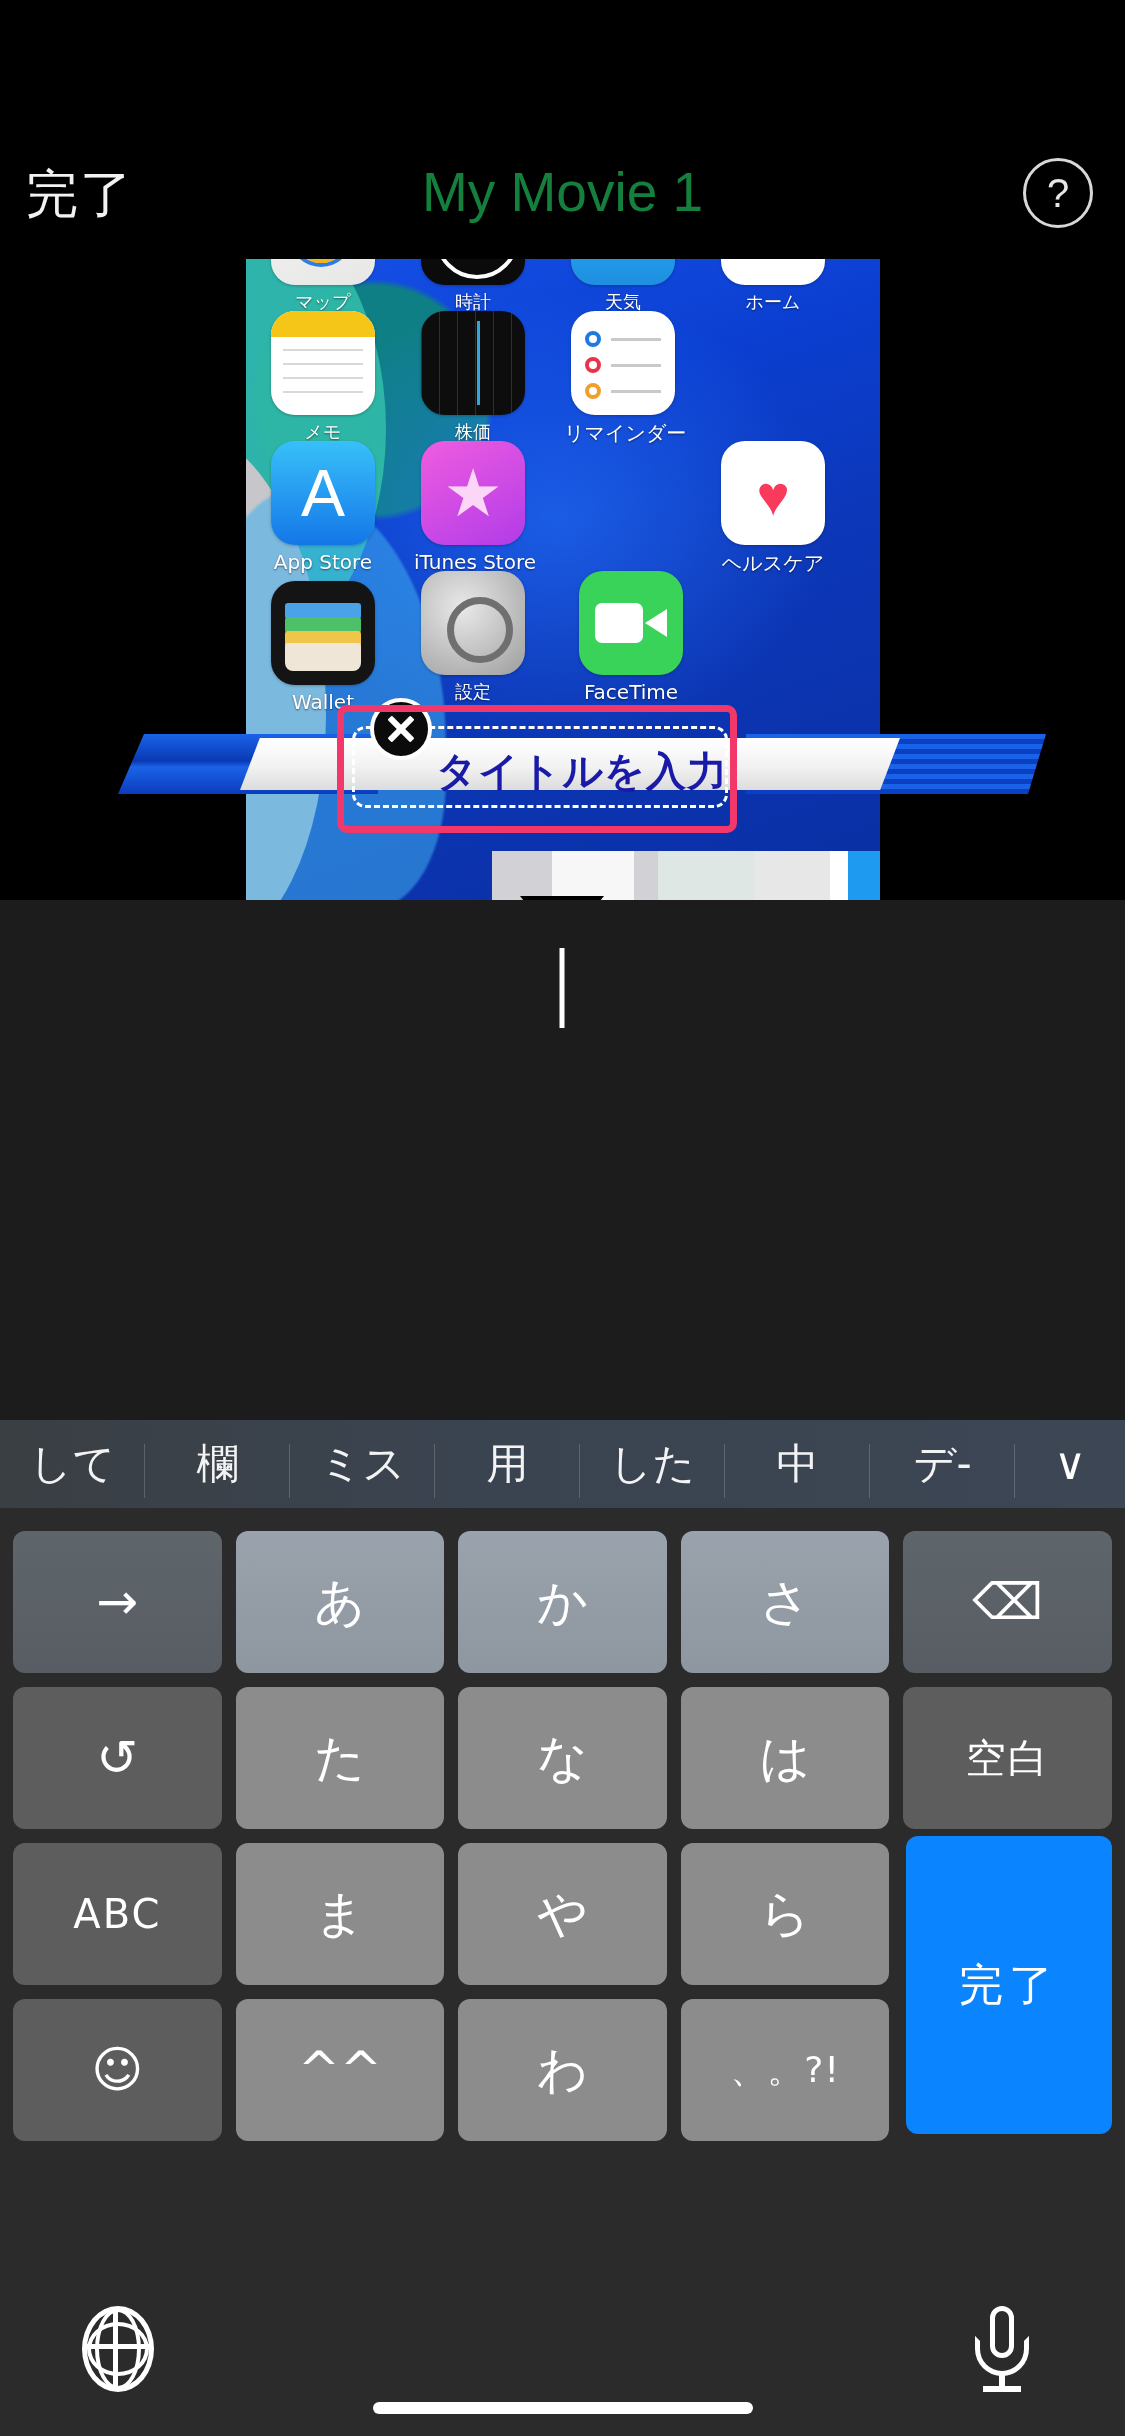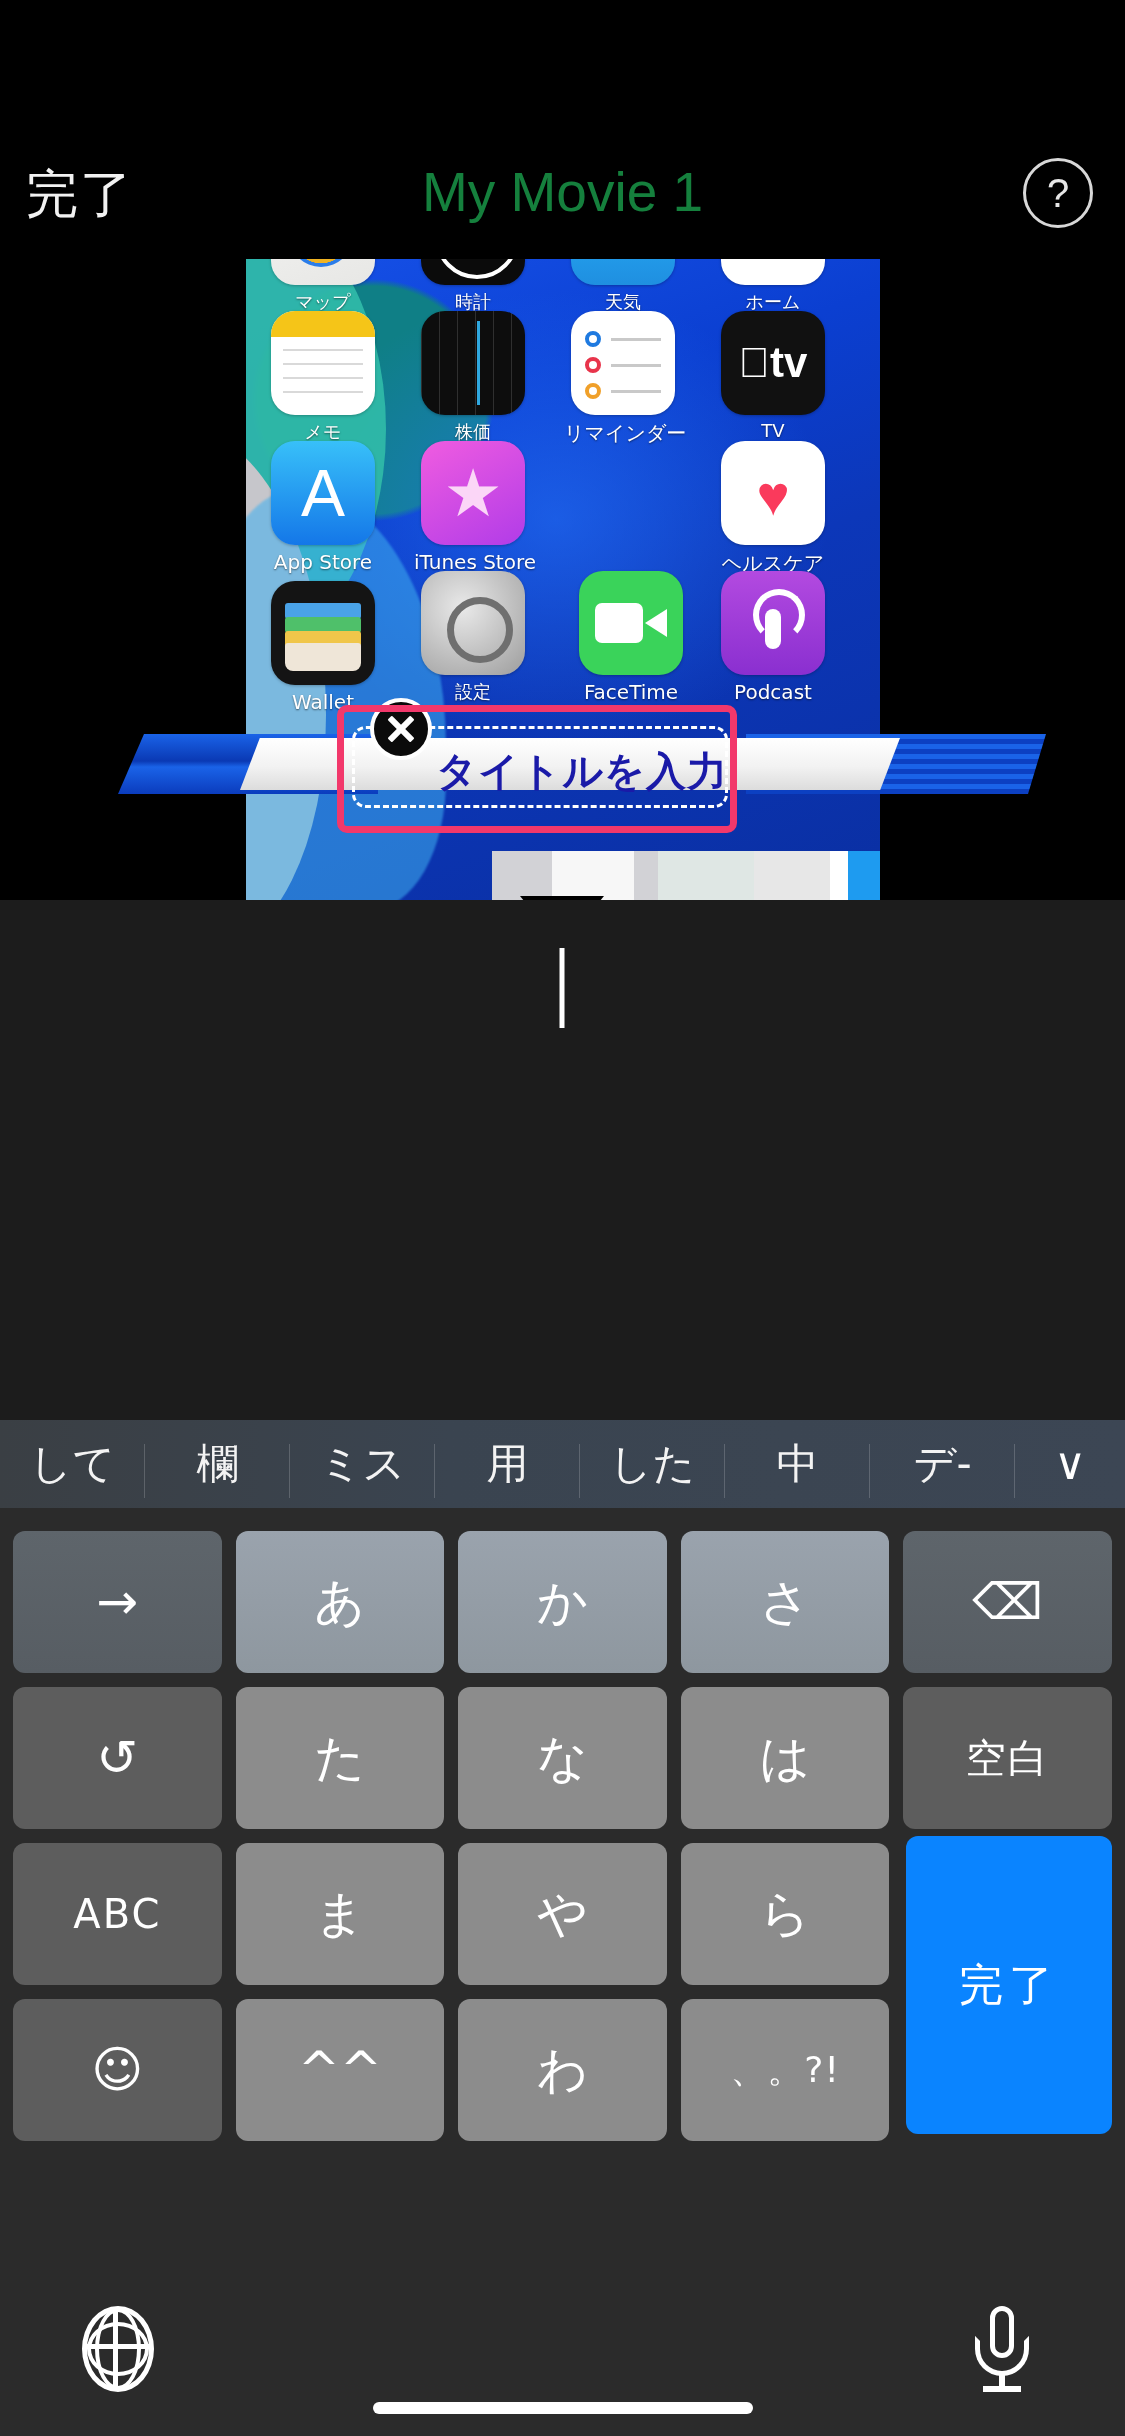--- a/index.html
+++ b/index.html
@@ -331,24 +331,20 @@
                 <span class="rem-dot" style="border-color:#e8344b;"></span>
                 <span class="rem-line"></span>
               </div>
             <div class="rem-row" style="top:72px;">
                 <span class="rem-dot" style="border-color:#f0a02a;"></span>
                 <span class="rem-line"></span>
               </div>
           </div>
           <div class="applabel small">リマインダー</div>
         </div>
-        <div class="app" style="left:468px; top:52px;">
-          <div class="appicon ic-tv">tv</div>
-          <div class="applabel">TV</div>
-        </div>
 
         <div class="app" style="left:18px; top:182px;">
           <div class="appicon ic-appstore"></div>
           <div class="applabel small">App Store</div>
         </div>
         <div class="app" style="left:168px; top:182px;">
           <div class="appicon ic-itunes"></div>
           <div class="applabel small">iTunes Store</div>
         </div>
         <div class="app" style="left:468px; top:182px;">
@@ -365,24 +361,20 @@
           </div>
           <div class="applabel small">Wallet</div>
         </div>
         <div class="app" style="left:168px; top:312px;">
           <div class="appicon ic-settings"></div>
           <div class="applabel">設定</div>
         </div>
         <div class="app" style="left:326px; top:312px;text-align:center;">
           <div class="appicon ic-facetime"></div>
           <div class="applabel small">FaceTime</div>
-        </div>
-        <div class="app" style="left:468px; top:312px;">
-          <div class="appicon ic-podcasts"></div>
-          <div class="applabel small">Podcast</div>
         </div>
 
       </div>
 
       <div id="filmstrip-peek">
         <div class="fs-cell" style="width:60px;background:#d2d2d6;"></div>
         <div class="fs-cell" style="width:82px;background:#f7f7f7;"></div>
         <div class="fs-cell" style="width:24px;background:#d2d2d6;"></div>
         <div class="fs-cell" style="width:96px;background:#dfe7e4;"></div>
         <div class="fs-cell" style="width:76px;background:#e7e7e7;"></div>

